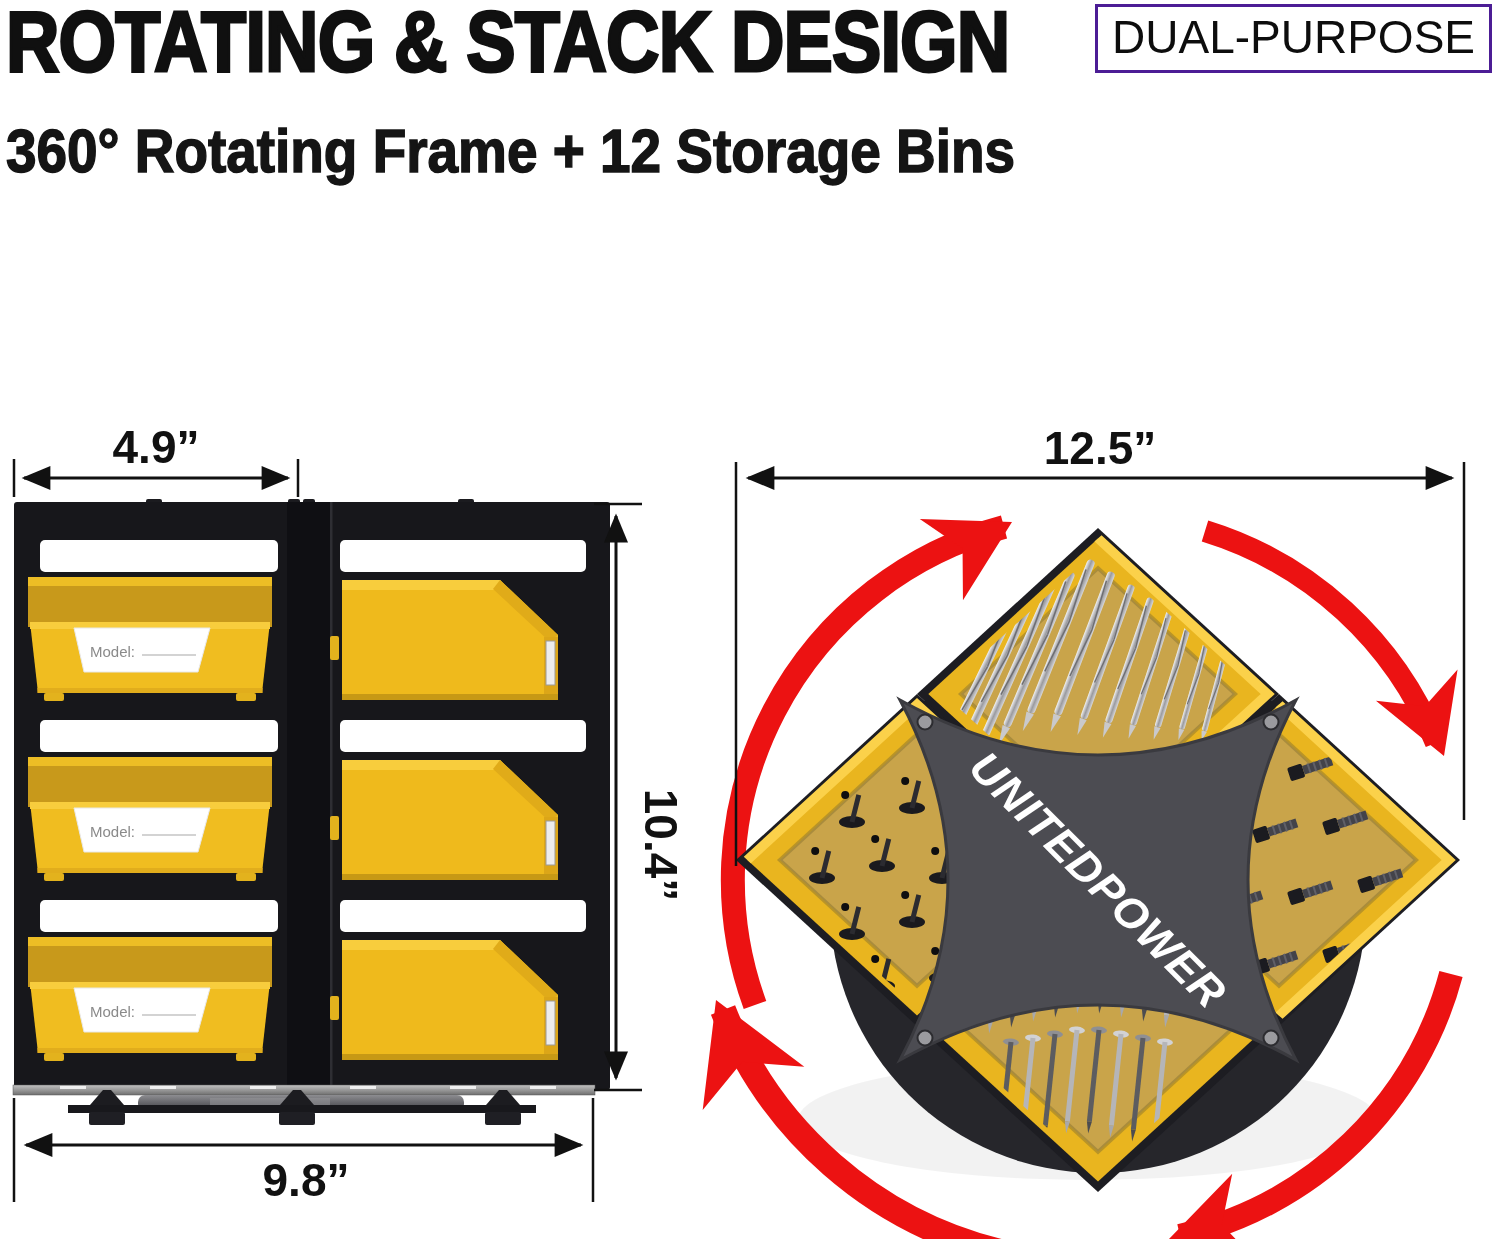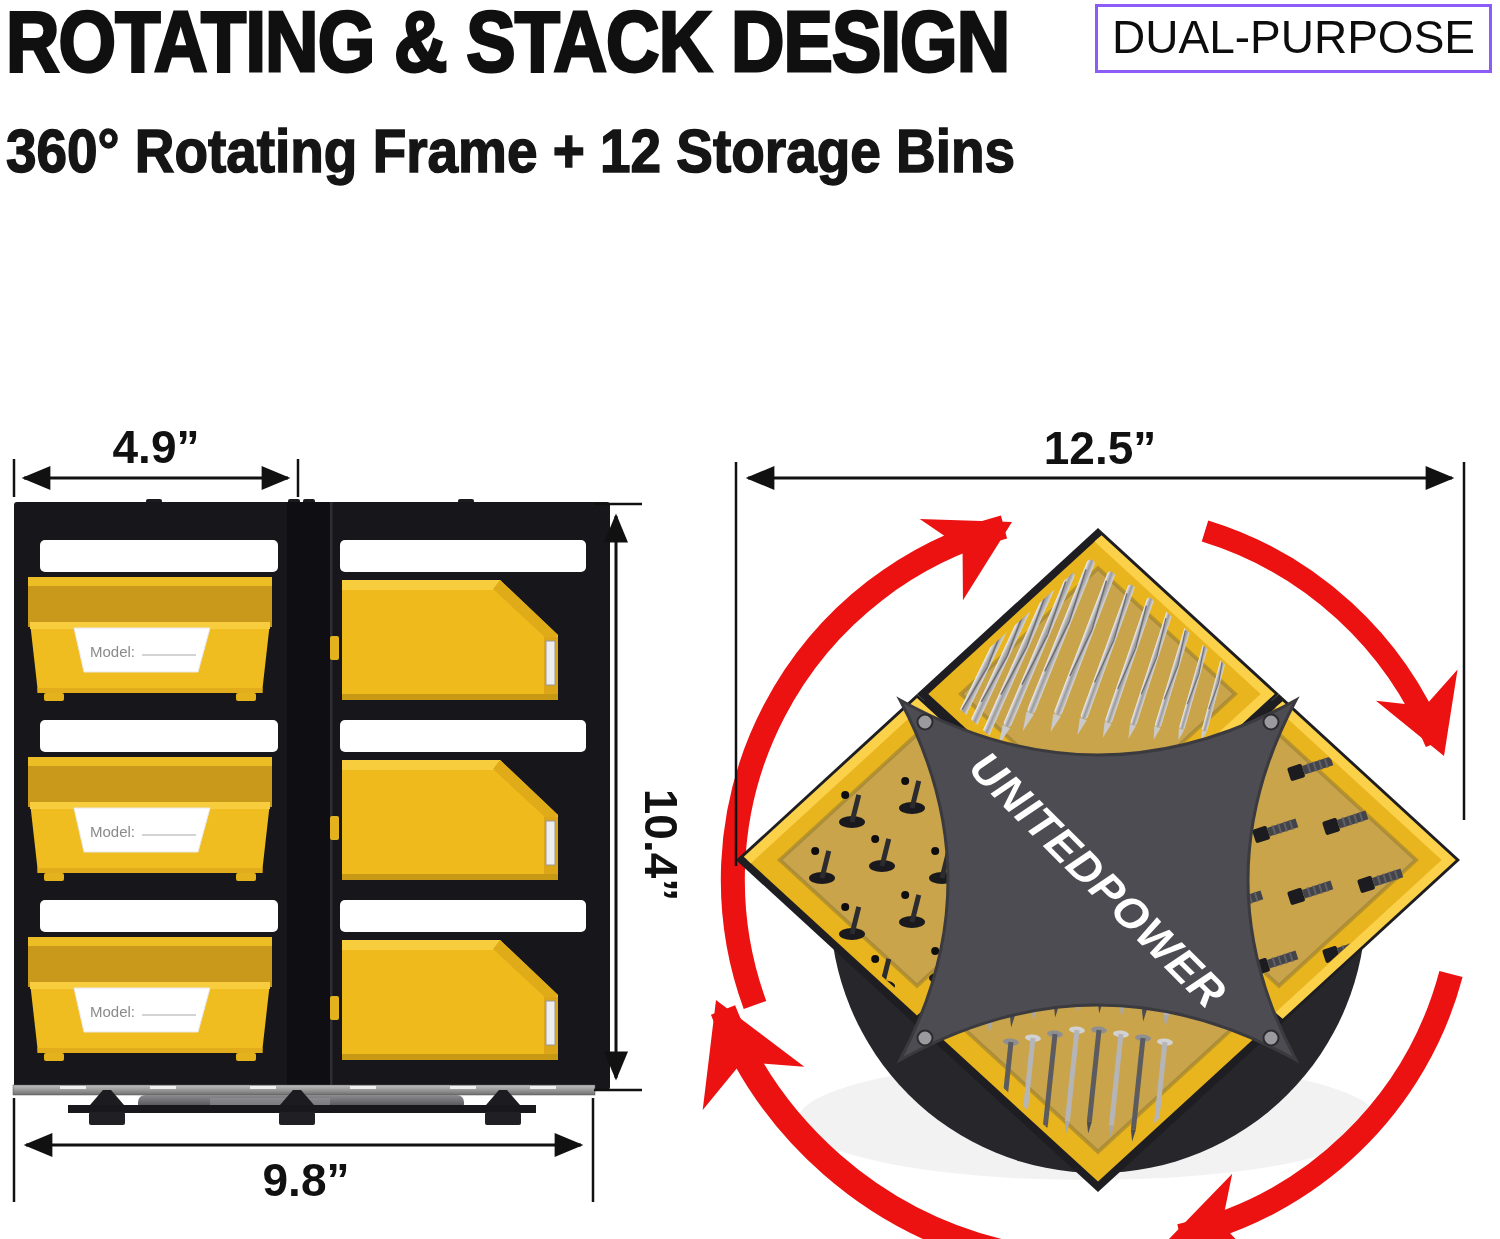--- a/index.html
+++ b/index.html
@@ -1,21 +1,21 @@
 <!DOCTYPE html>
 <html><head>
 <meta charset="utf-8">
 <style>
   html,body{margin:0;padding:0;background:#fff;}
   .canvas{position:relative;width:1500px;height:1239px;background:#fff;overflow:hidden;
           font-family:"Liberation Sans",sans-serif;color:#111;text-align:right;}
   .title{position:absolute;left:6px;top:-8px;font-size:86px;font-weight:900;
          letter-spacing:-1px;transform:scaleX(.86);transform-origin:left top;
          -webkit-text-stroke:3px #101010;white-space:nowrap;color:#101010;}
-  .badge{position:absolute;top:4px;right:8px;border:3px solid #8b5cf6;
+  .badge{position:absolute;top:4px;right:8px;border:3px solid #4c1d95;
          padding:3px 14px 6px 14px;font-size:46px;font-weight:500;letter-spacing:0;
          color:#0d0d0d;white-space:nowrap;}
   .subtitle{position:absolute;left:6px;top:116px;font-size:61px;font-weight:800;
             transform:scaleX(.9);transform-origin:left top;-webkit-text-stroke:1.5px #151515;
             white-space:nowrap;color:#151515;}
   .tagline{position:absolute;left:6px;top:200px;font-size:58px;font-weight:300;
            color:#1f1f1f;white-space:nowrap;}
   .fig{position:absolute;top:430px;}
   #fig-front{left:0;}
   #fig-top{left:660px;}

